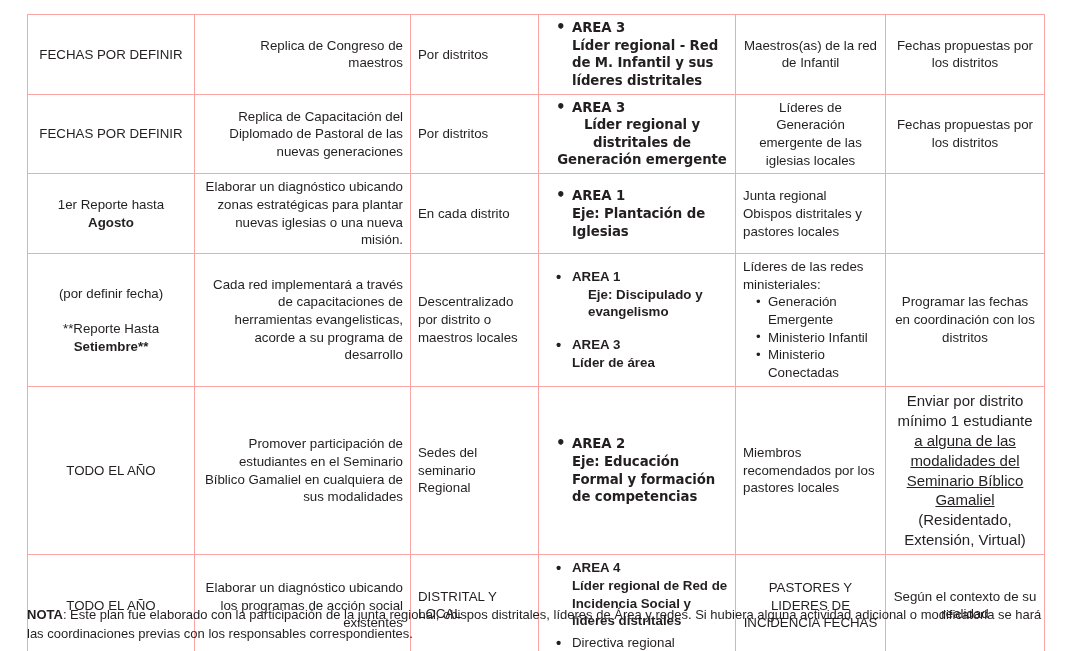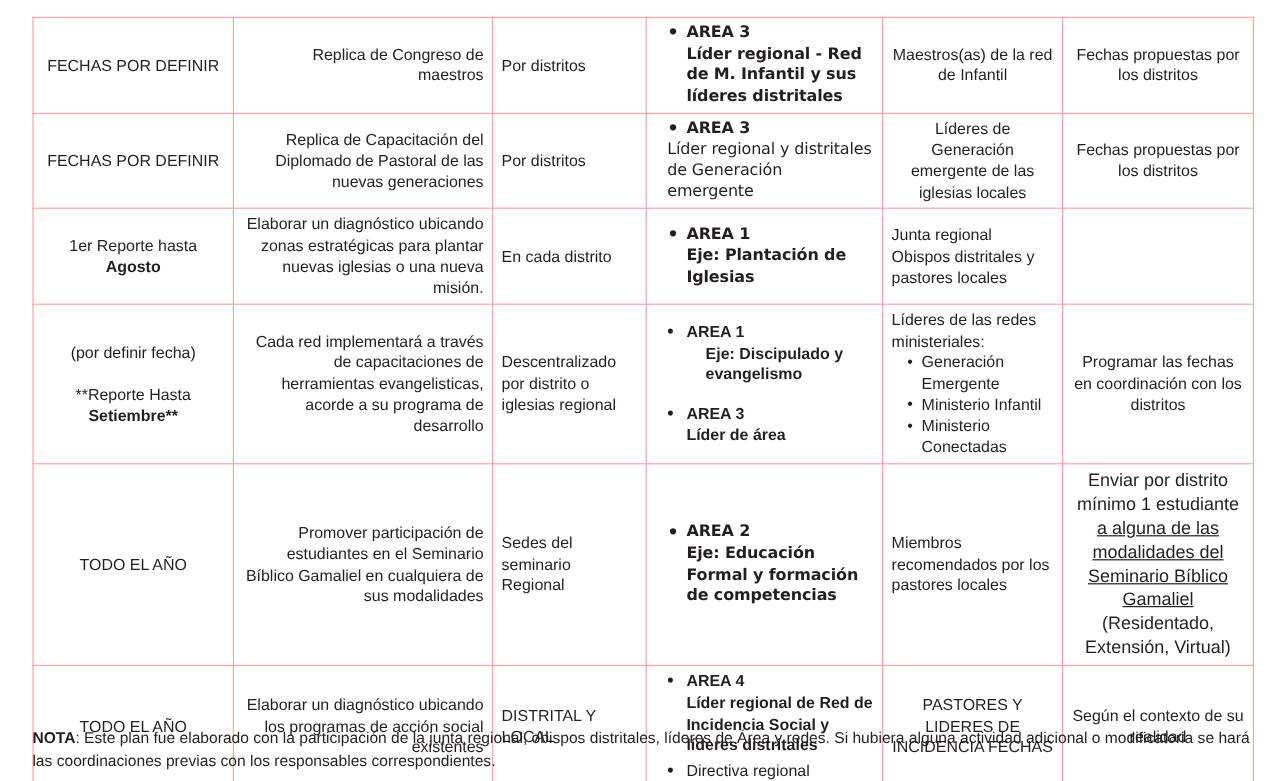--- a/index.html
+++ b/index.html
@@ -160,21 +160,21 @@
       <tr>
         <td class="cell-date">FECHAS POR DEFINIR</td>
         <td class="cell-activity">Replica de Capacitación del Diplomado de Pastoral de las nuevas generaciones</td>
         <td class="cell-place">Por distritos</td>
         <td class="cell-area font-lato">
           <ul class="area-list">
             <li>
               <span class="area-sub">AREA 3</span>
             </li>
           </ul>
-          <div style="font-weight:normal; padding-left:10px; margin-top:-0.05em;">Líder regional y distritales de Generación emergente</div>
+          <div style="font-weight:bold; padding-left:10px; margin-top:-0.05em;text-align:center;">Líder regional y distritales de Generación emergente</div>
         </td>
         <td class="cell-responsible">Líderes de Generación emergente de las iglesias locales</td>
         <td class="cell-obs">Fechas propuestas por los distritos</td>
       </tr>
 
       <tr>
         <td class="cell-date">
           <span>1er Reporte hasta</span><br>
           <b>Agosto</b>
         </td>
@@ -193,21 +193,21 @@
       </tr>
 
       <tr>
         <td class="cell-date">
           <span>(por definir fecha)</span>
           <br><br>
           <span>**Reporte Hasta</span><br>
           <b>Setiembre**</b>
         </td>
         <td class="cell-activity">Cada red implementará a través de capacitaciones de herramientas evangelisticas, acorde a su programa de desarrollo</td>
-        <td class="cell-place">Descentralizado por distrito o iglesias regional</td>
+        <td class="cell-place">Descentralizado por distrito o maestros locales</td>
         <td class="cell-area font-lib">
           <ul class="area-list">
             <li>
               <span class="area-sub">AREA 1</span>
               <span class="area-sub indent">Eje: Discipulado y evangelismo</span>
             </li>
             <li>
               <span class="area-sub">AREA 3</span>
               <span class="area-sub">Líder de área</span>
             </li>

